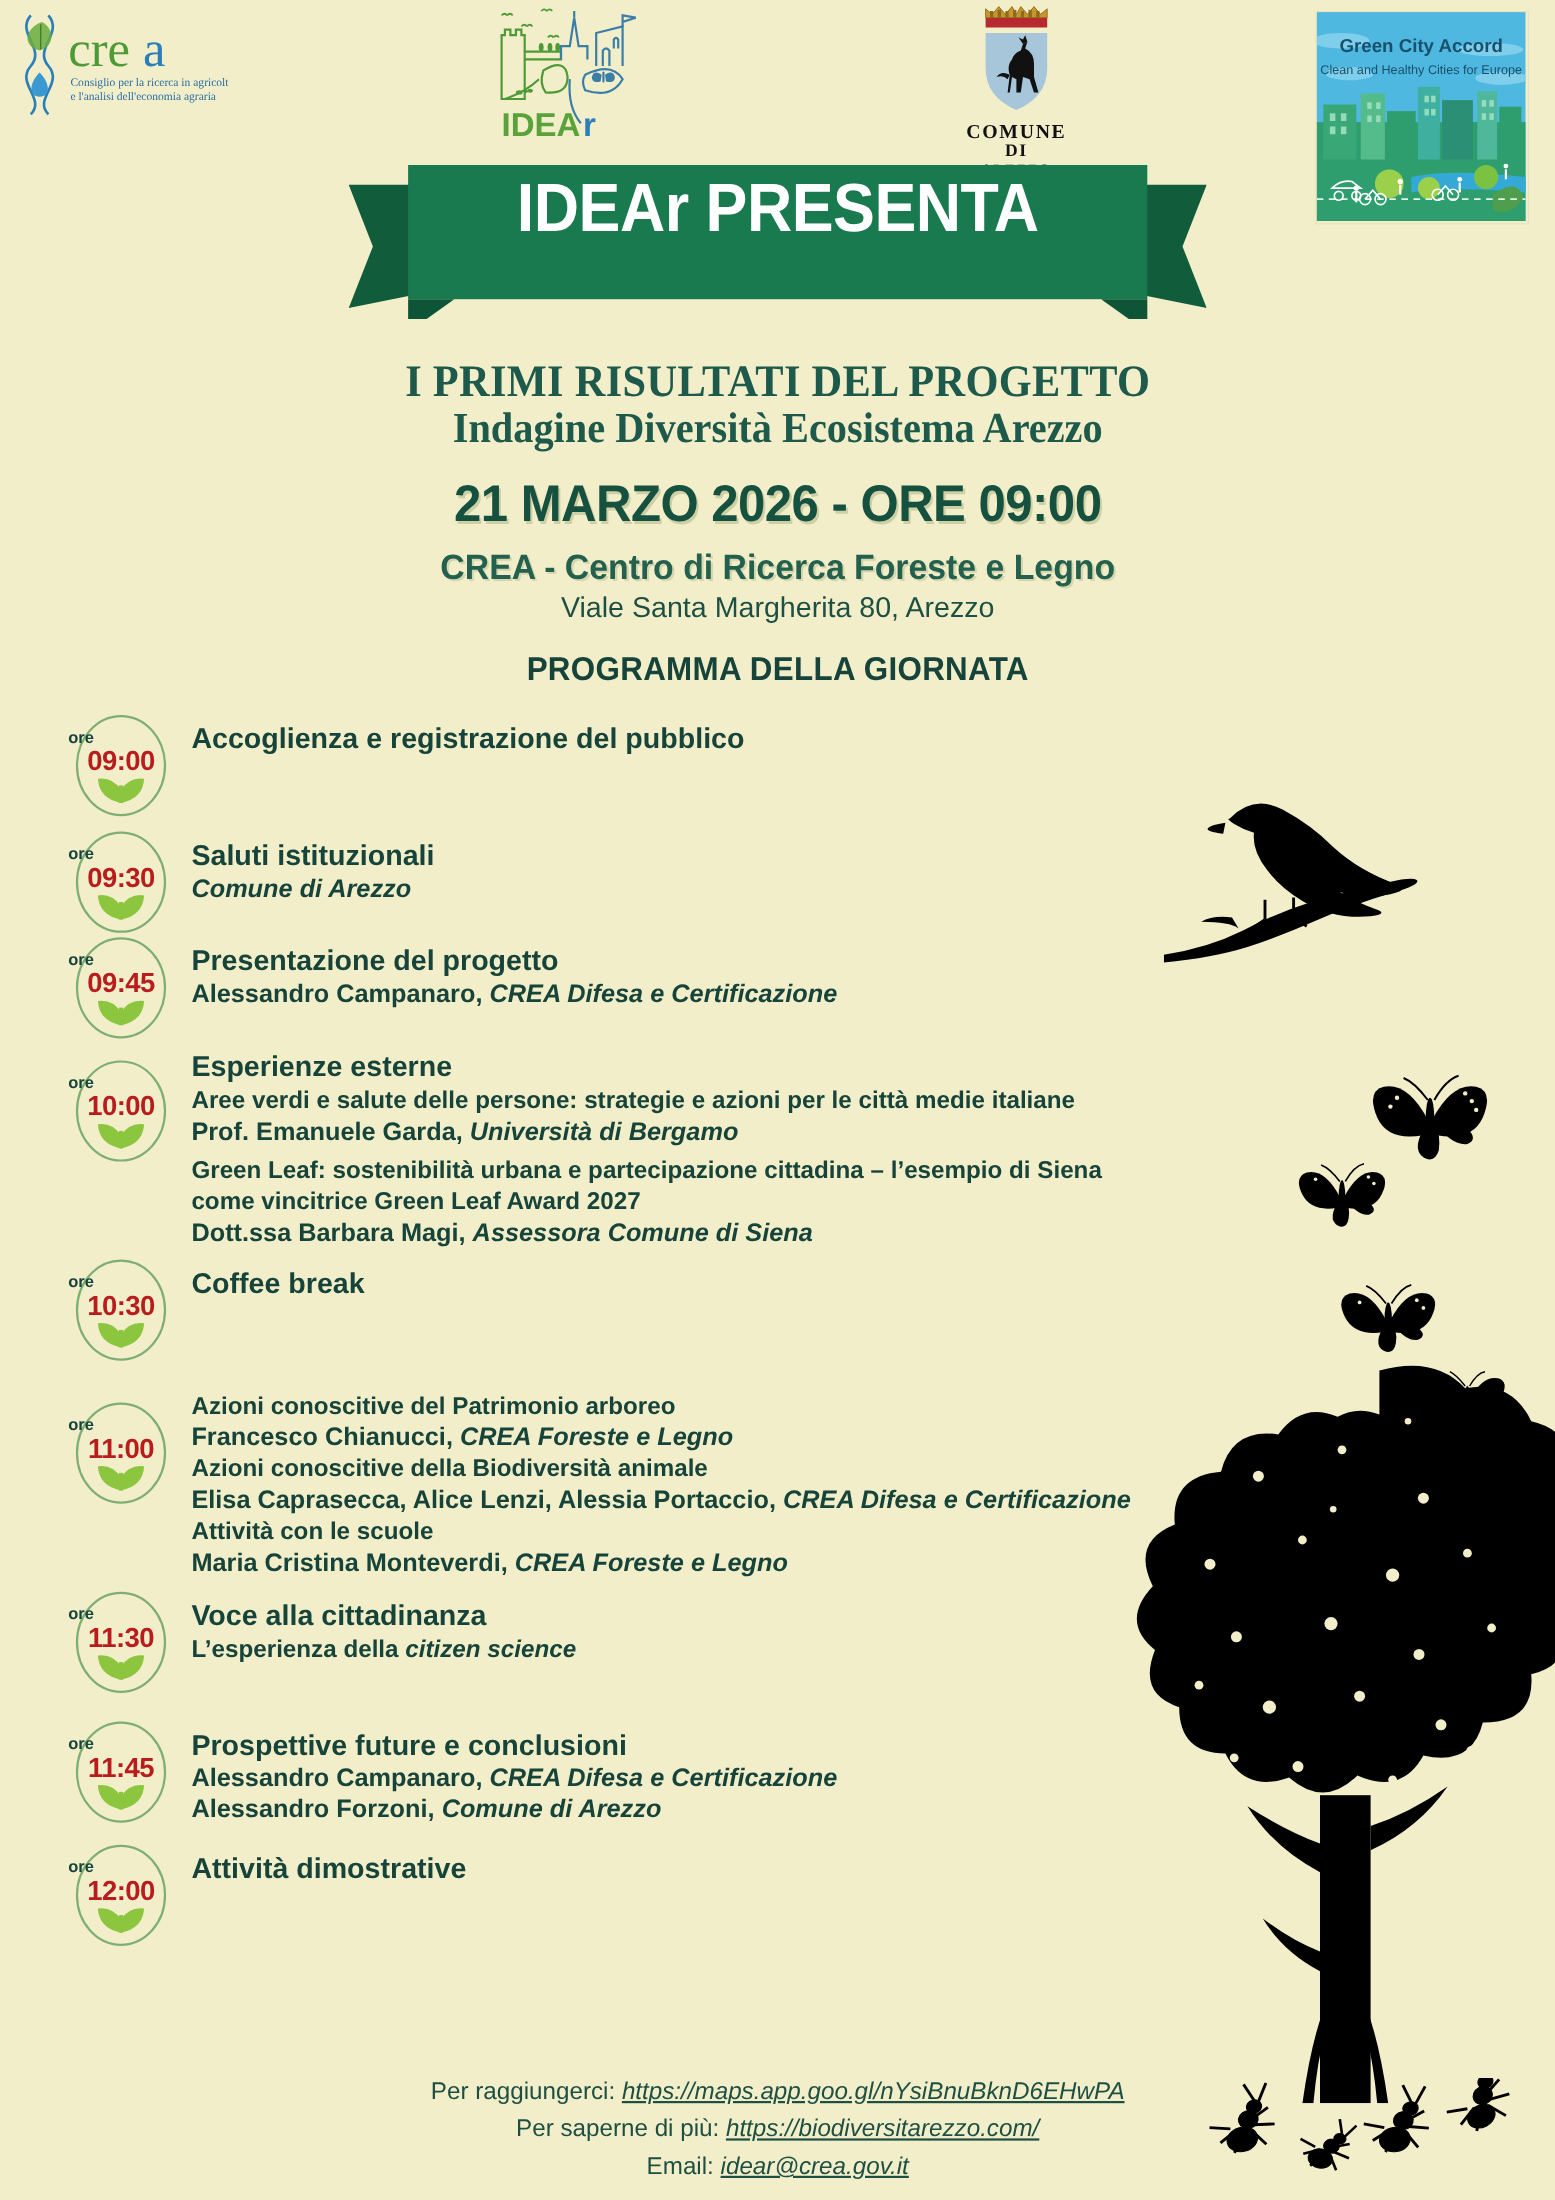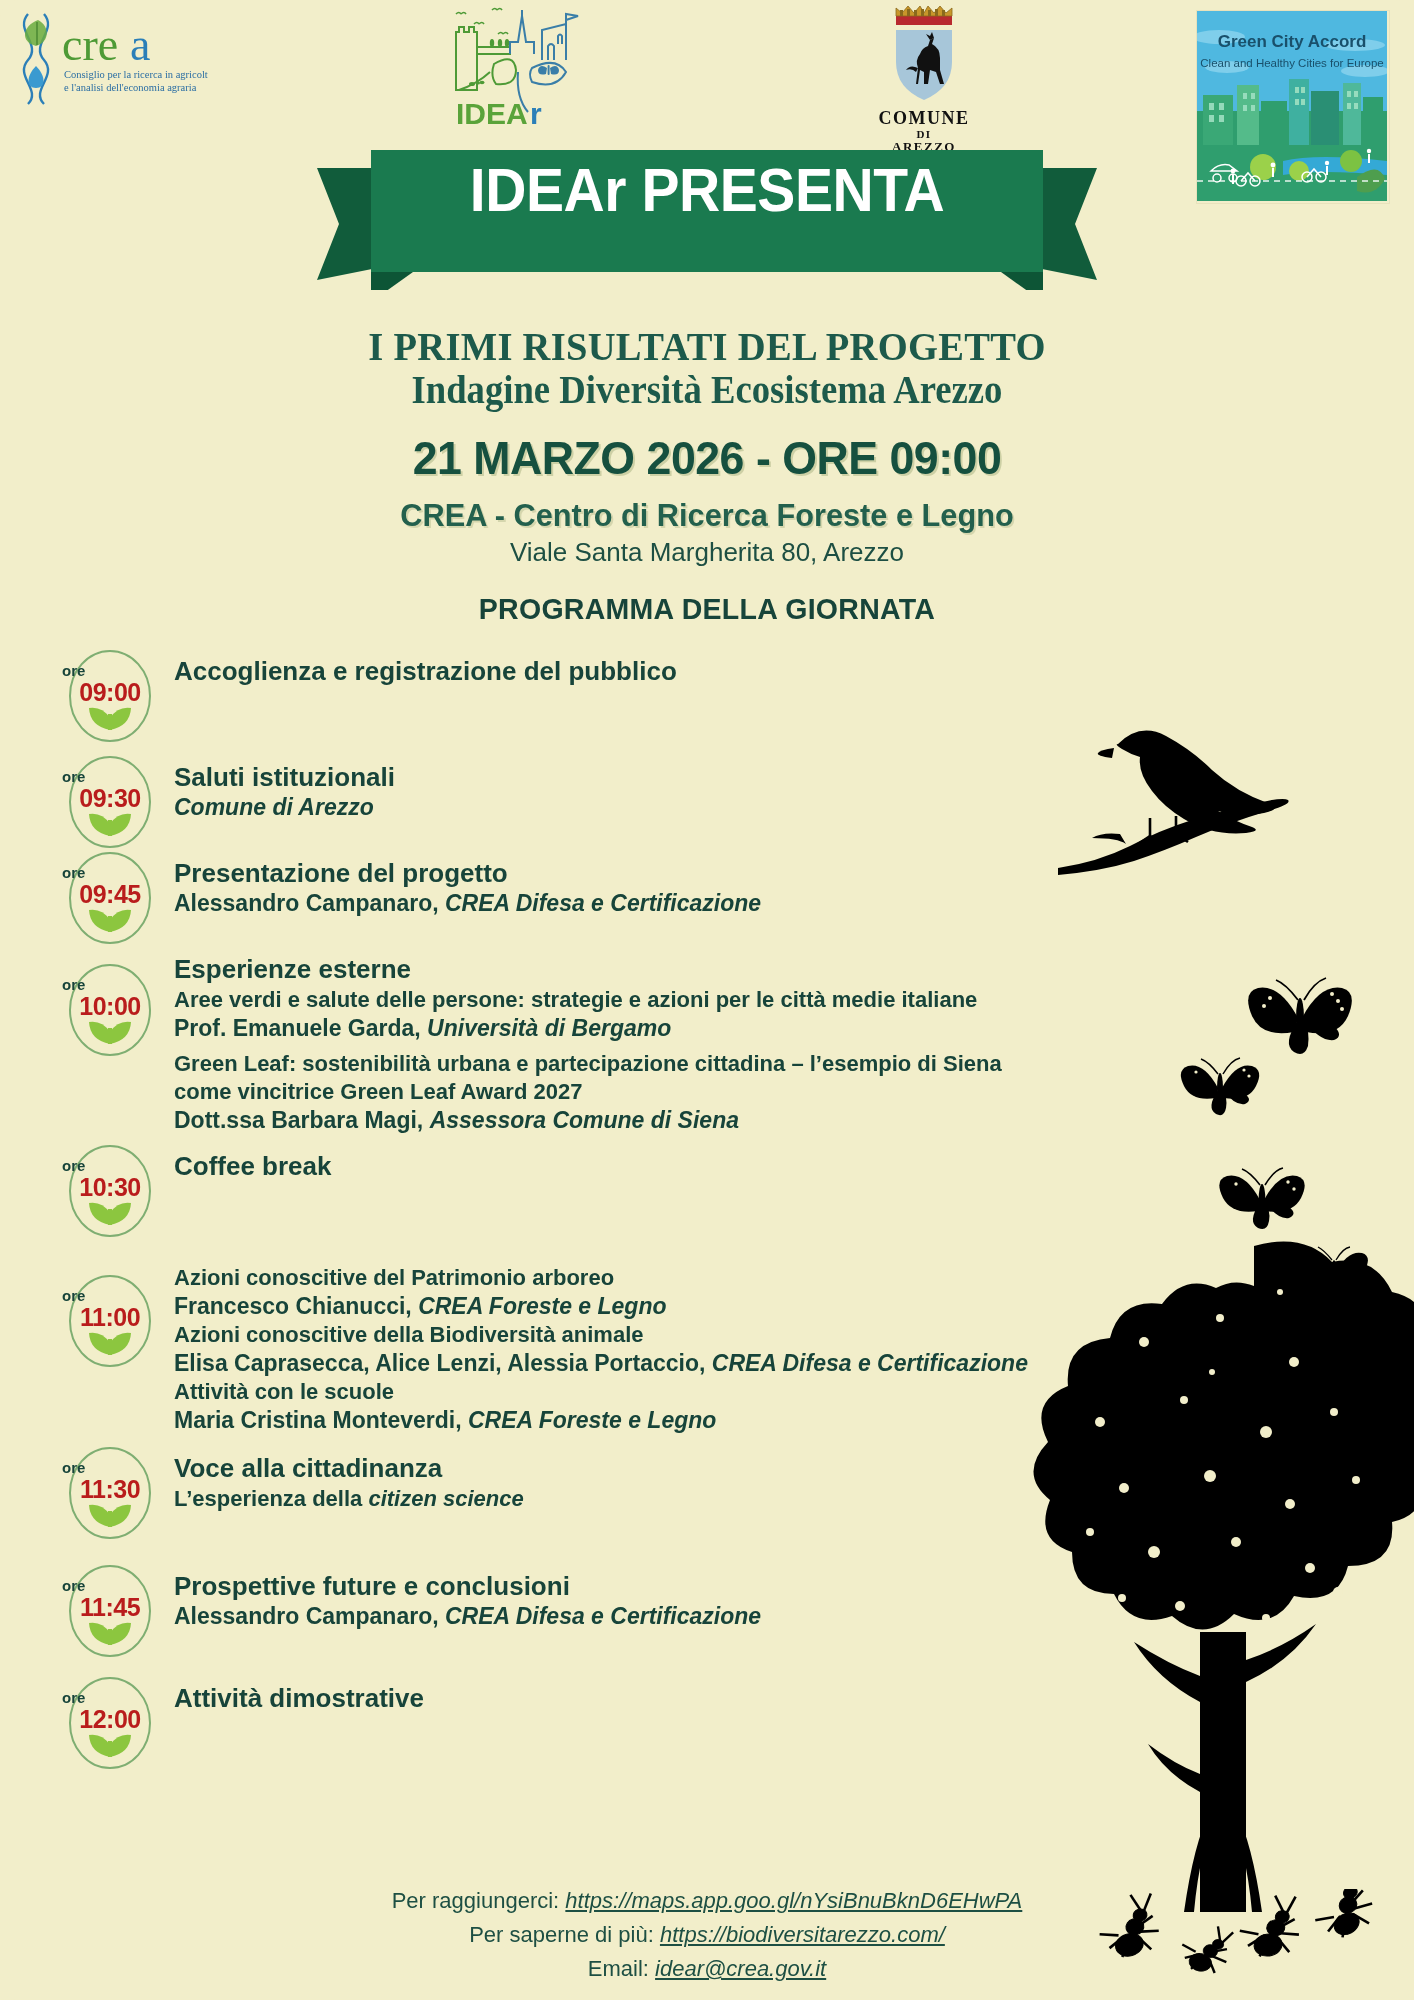--- a/index.html
+++ b/index.html
@@ -50,21 +50,21 @@
     width: 192px; height: 192px;
     border: 1px solid #e8e2bc;
   }
   .comune-txt {
     font-family: "Liberation Serif", serif;
     color: #111;
     letter-spacing: 1.5px;
     line-height: 1.12;
   }
   .comune-l1 { font-size: 18px; font-weight: 700; }
-  .comune-l2 { font-size: 11px; font-weight: 700; }
+  .comune-l2 { font-size: 16px; font-weight: 700; }
   .comune-l3 { font-size: 13px; font-weight: 700; }
 
   
   .banner-wrap {
     position: absolute;
     top: 150px; left: 0; right: 0;
     height: 140px;
   }
   .banner-svg { display:block; margin: 0 auto; }
   .banner-title {
@@ -554,20 +554,21 @@
           <path d="M48 82 Q28 78 27 60 Q40 58 48 70 Z" fill="#8cc63f"></path>
           <path d="M48 82 Q68 78 69 60 Q56 58 48 70 Z" fill="#8cc63f"></path>
           <rect x="46" y="66" width="4" height="16" fill="#8cc63f"></rect>
         </svg>
         <div class="badge-ore">ore</div>
         <div class="badge-time">11:45</div>
       </div>
       <div class="item-body">
         <div class="it-title">Prospettive future e conclusioni</div>
         <div class="it-people"><span>Alessandro Campanaro, </span><i>CREA Difesa e Certificazione</i></div>
+        <div class="it-people"><span>Alessandro Forzoni, </span><i>Comune di Arezzo</i></div>
       </div>
     </div>
 
     <div class="agenda-item" style="min-height:96px">
       <div class="badge">
         <svg width="96" height="96" viewBox="0 0 96 96">
           <ellipse cx="48" cy="48" rx="40" ry="45" fill="none" stroke="#7fae72" stroke-width="2"></ellipse>
           <path d="M48 82 Q28 78 27 60 Q40 58 48 70 Z" fill="#8cc63f"></path>
           <path d="M48 82 Q68 78 69 60 Q56 58 48 70 Z" fill="#8cc63f"></path>
           <rect x="46" y="66" width="4" height="16" fill="#8cc63f"></rect>

